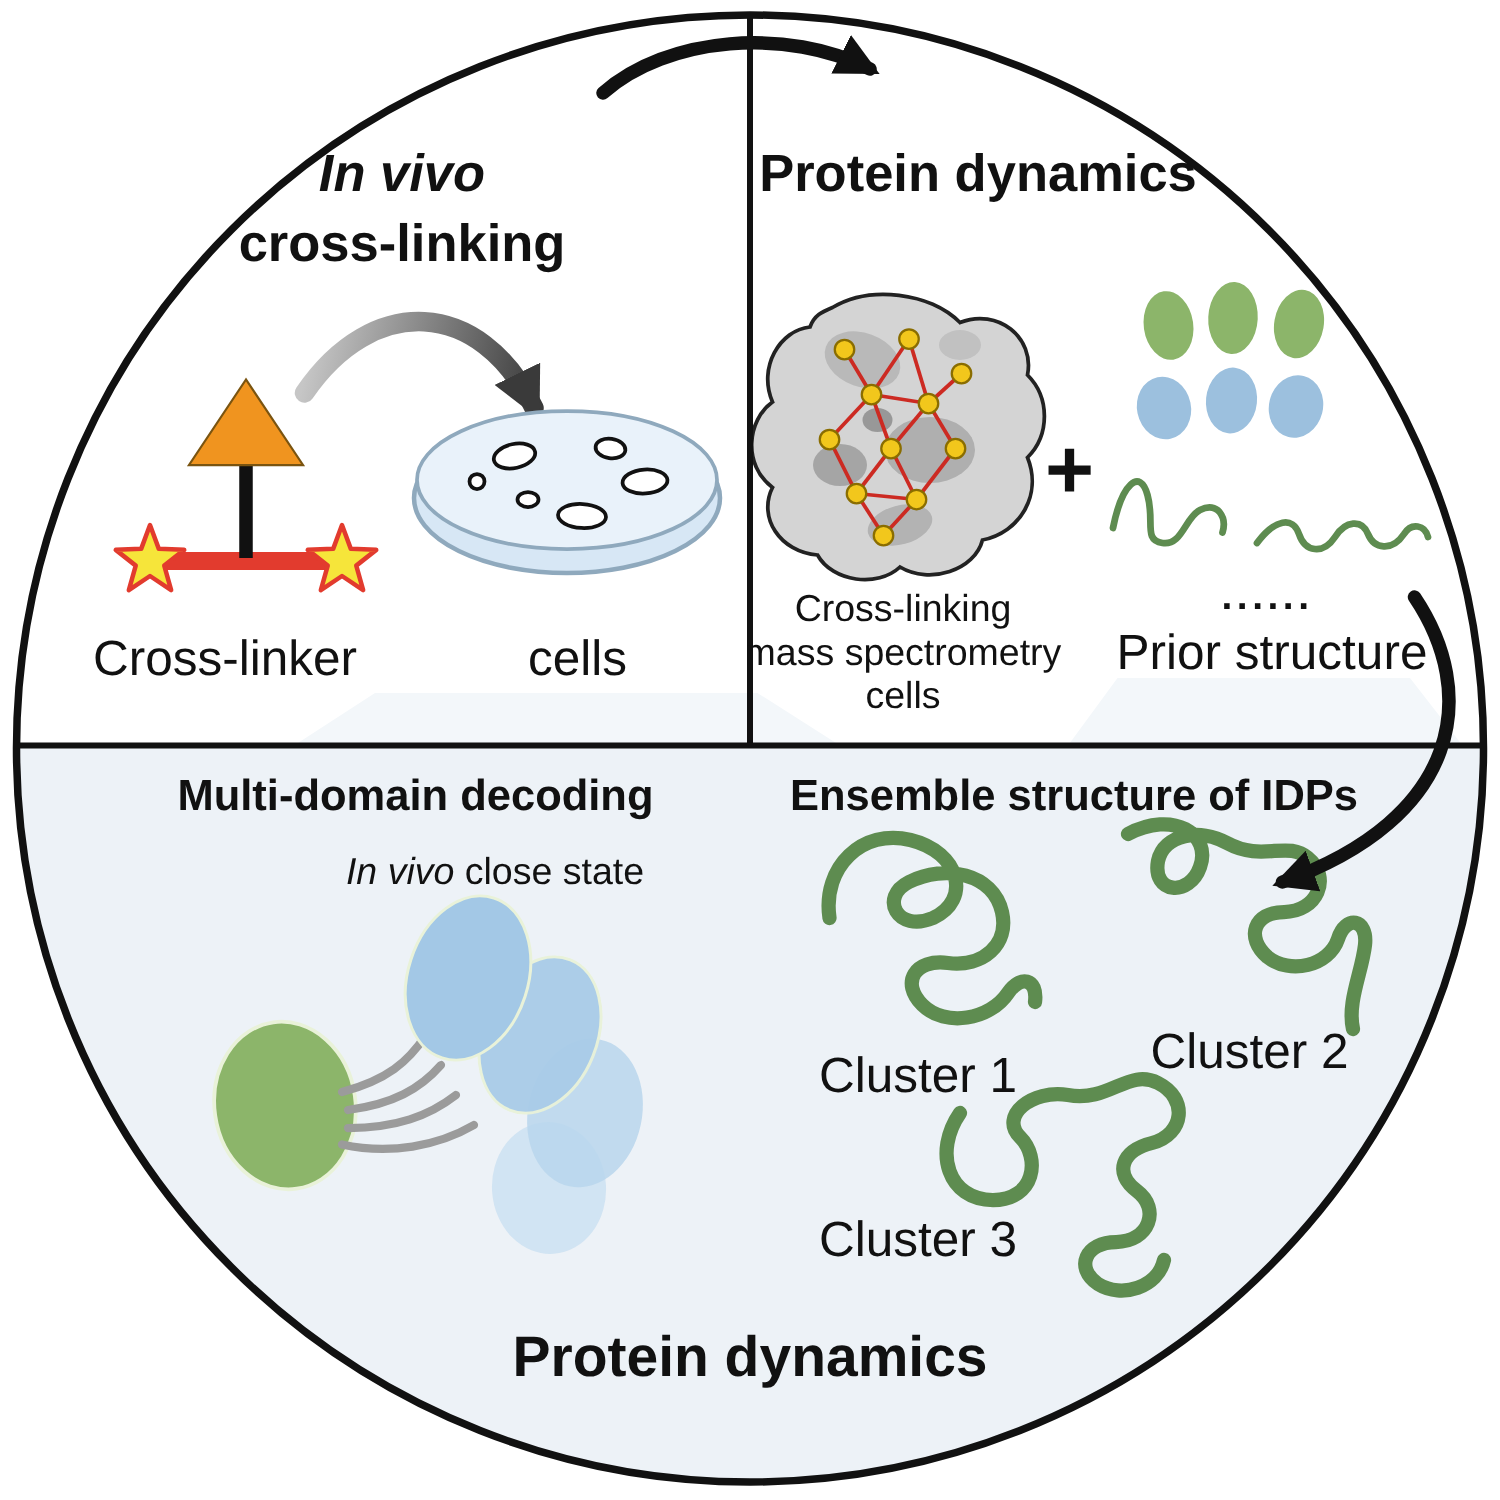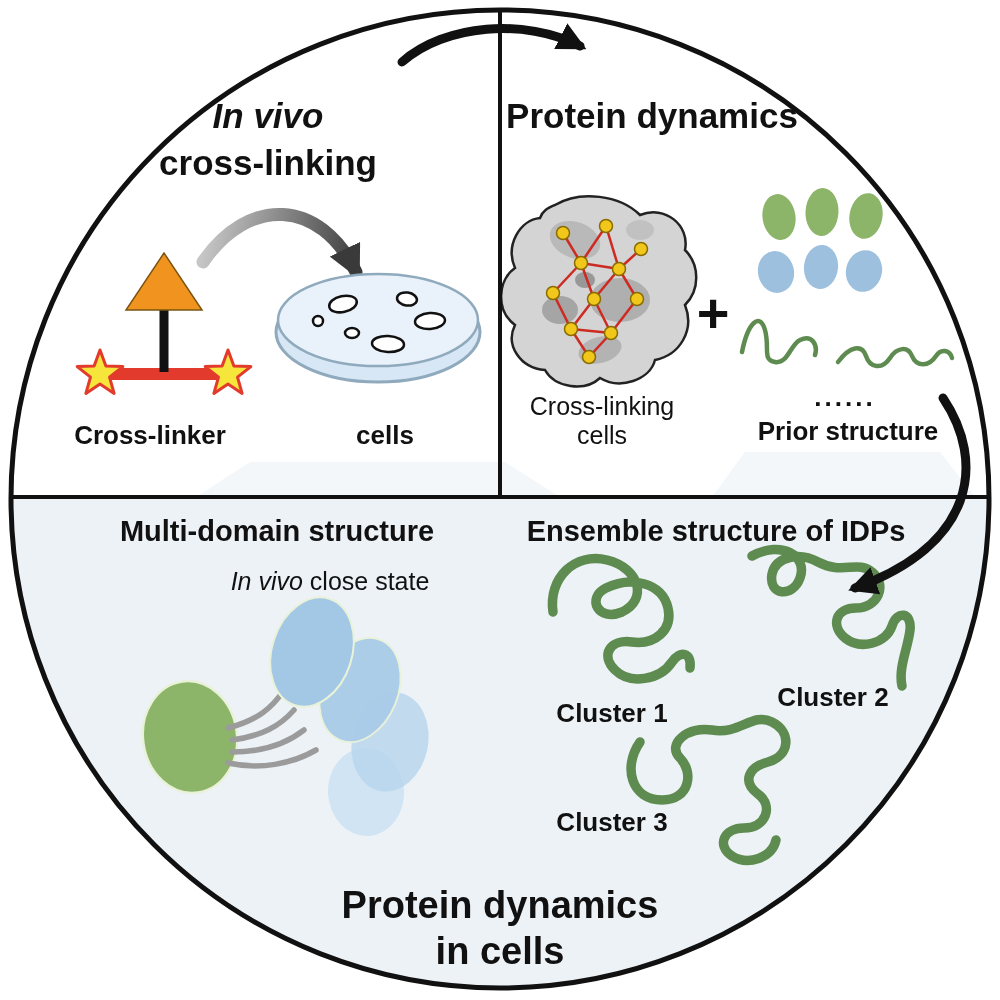--- a/index.html
+++ b/index.html
@@ -4,21 +4,21 @@
 <style>
   html,body{margin:0;padding:0;background:#fff;}
   .stage{
     position:relative;width:1000px;height:1000px;background:#fff;
     font-family:"Liberation Sans","DejaVu Sans",sans-serif;color:#111;overflow:hidden;
   }
   .stage svg{position:absolute;left:0;top:0;}
   .lbl{position:absolute;transform:translateX(-50%);text-align:center;white-space:nowrap;line-height:1.18;}
   .qtitle{font-size:35px;font-weight:bold;line-height:47px;}
   .stitle{font-size:29px;font-weight:bold;}
-  .cap{font-size:26px;font-weight:bold;}
+  .cap{font-size:33px;}
   .cap-sm{font-size:25px;line-height:29px;}
   .footer{font-size:38px;font-weight:bold;line-height:46px;}
   .plus{font-size:56px;font-weight:bold;}
   .dots{font-size:26px;font-weight:bold;letter-spacing:3px;}
   .it{font-style:italic;}
 </style>
 </head>
 <body>
 
 <div class="stage">
@@ -166,36 +166,36 @@
     <div>Protein dynamics</div>
   </div>
 
   <div class="lbl cap" style="left:150px;top:420px;">Cross-linker</div>
   <div class="lbl cap" style="left:385px;top:420px;">cells</div>
 
   <div class="lbl plus" style="left:713px;top:280px;">+</div>
 
   <div class="lbl cap-sm" style="left:602px;top:392px;">
     <div>Cross-linking</div>
+    <div>mass spectrometry</div>
     <div>cells</div>
   </div>
 
   <div class="lbl dots" style="left:845px;top:382px;">......</div>
   <div class="lbl cap" style="left:848px;top:416px;">Prior structure</div>
 
-  <div class="lbl stitle" style="left:277px;top:514px;">Multi-domain structure</div>
+  <div class="lbl stitle" style="left:277px;top:514px;">Multi-domain decoding</div>
   <div class="lbl stitle" style="left:716px;top:514px;text-align:center;">Ensemble structure of IDPs</div>
 
   <div class="lbl cap-sm" style="left:330px;top:567px;">
     <span class="it">In vivo</span>
     <span>close state</span>
   </div>
 
   <div class="lbl cap" style="left:612px;top:698px;">Cluster 1</div>
   <div class="lbl cap" style="left:833px;top:682px;">Cluster 2</div>
   <div class="lbl cap" style="left:612px;top:807px;">Cluster 3</div>
 
   <div class="lbl footer" style="left:500px;top:882px;">
     <div>Protein dynamics</div>
-    <div>in cells</div>
   </div>
 
 </div>
 
 </body></html>

